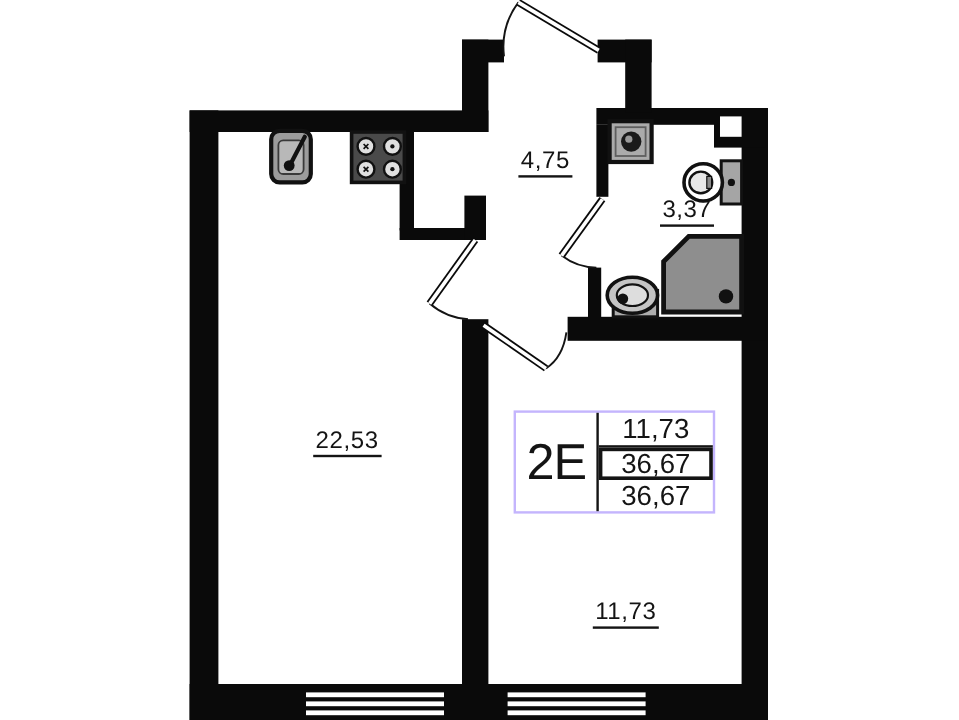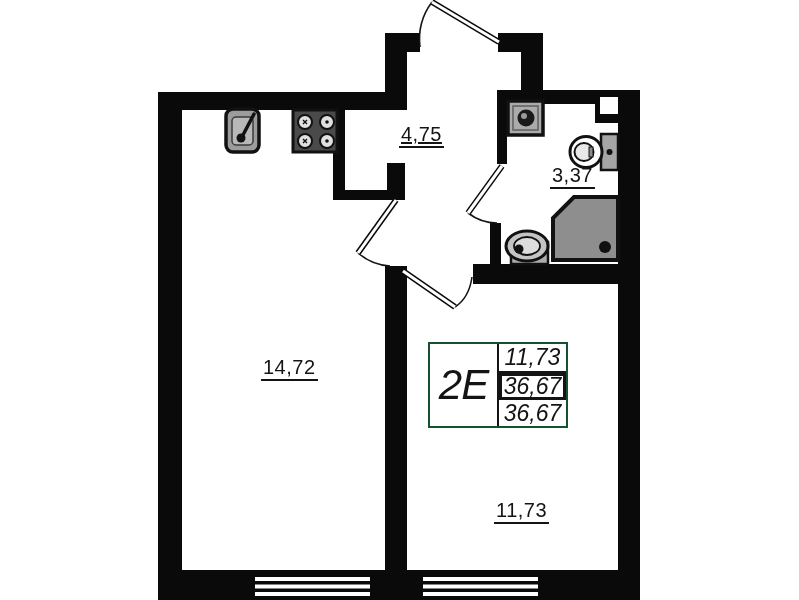--- a/index.html
+++ b/index.html
@@ -7,22 +7,22 @@
     position:relative;width:799px;height:600px;background:#ffffff;overflow:hidden;
     font-family:"Liberation Sans", sans-serif;color:#141414;
   }
   .canvas svg{position:absolute;left:0;top:0;}
   .room-label{
     position:absolute;font-size:20px;font-weight:400;letter-spacing:0.5px;
     color:#141414;text-align:center;line-height:1.05;
     border-bottom:2px solid #141414;padding:0 2px 1px 2px;white-space:nowrap;
   }
   .info-table{
-    position:absolute;left:428px;top:342px;width:140px;height:86px;
-    display:flex;border:2px solid #14532d;box-sizing:border-box;background:#ffffff;font-style:italic;
+    position:absolute;left:428px;top:342px;width:168px;height:86px;
+    display:flex;border:2px solid #c4b5fd;box-sizing:border-box;background:#ffffff;
   }
   .info-table .unit-cell{
     width:69px;flex:0 0 69px;border-right:2px solid #141414;box-sizing:border-box;
     display:flex;align-items:center;justify-content:center;
     font-size:42px;font-weight:400;letter-spacing:-1px;
   }
   .info-table .area-rows{flex:1;display:flex;flex-direction:column;}
   .info-table .area-row{
     flex:1;display:flex;align-items:center;justify-content:center;
     font-size:23px;font-weight:400;box-sizing:border-box;
@@ -126,23 +126,23 @@
       <circle cx="605" cy="247" r="6" fill="#111111"></circle>
     </g>
     <g>
       <rect x="511" y="242" width="37" height="22" fill="#adadad" stroke="#111111" stroke-width="2.5"></rect>
       <ellipse cx="527" cy="246" rx="21" ry="15" fill="#c4c4c4" stroke="#111111" stroke-width="3"></ellipse>
       <ellipse cx="527" cy="246" rx="13" ry="9" fill="#dddddd" stroke="#111111" stroke-width="1.8"></ellipse>
       <circle cx="519" cy="249" r="4.5" fill="#111111"></circle>
     </g>
   </svg>
 
-  <div class="room-label" style="left:261px;top:357px;">14,72</div>
+  <div class="room-label" style="left:261px;top:357px;">22,53</div>
 
-  <div class="room-label" style="left:399px;top:124px;text-decoration:underline;">4,75</div>
+  <div class="room-label" style="left:432px;top:124px;">4,75</div>
 
   <div class="room-label" style="left:550px;top:165px;">3,37</div>
 
   <div class="room-label" style="left:494px;top:500px;">11,73</div>
 
   <div class="info-table">
     <div class="unit-cell">2E</div>
     <div class="area-rows">
       <div class="area-row r0">11,73</div>
       <div class="area-row r1">36,67</div>

